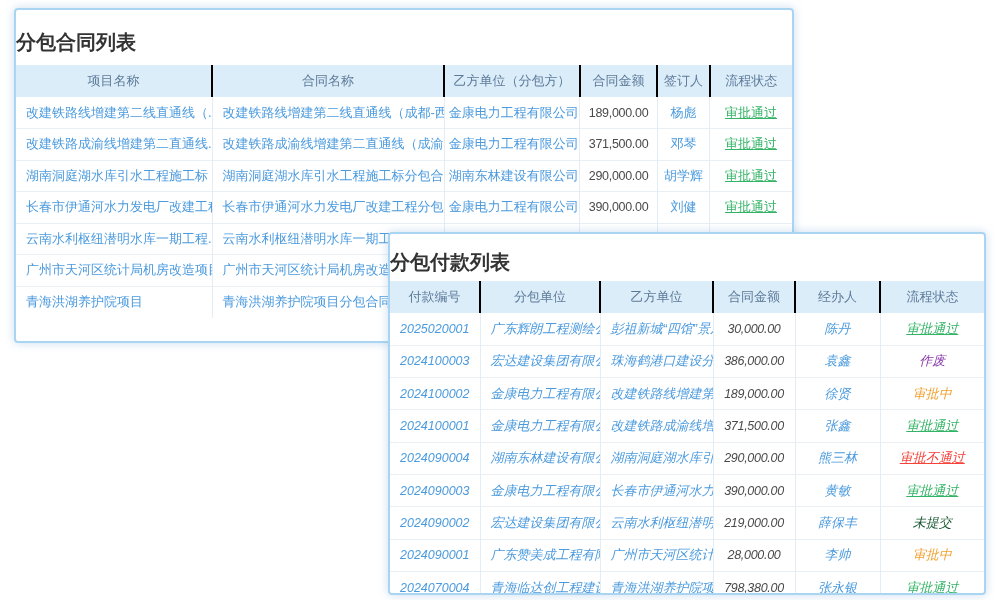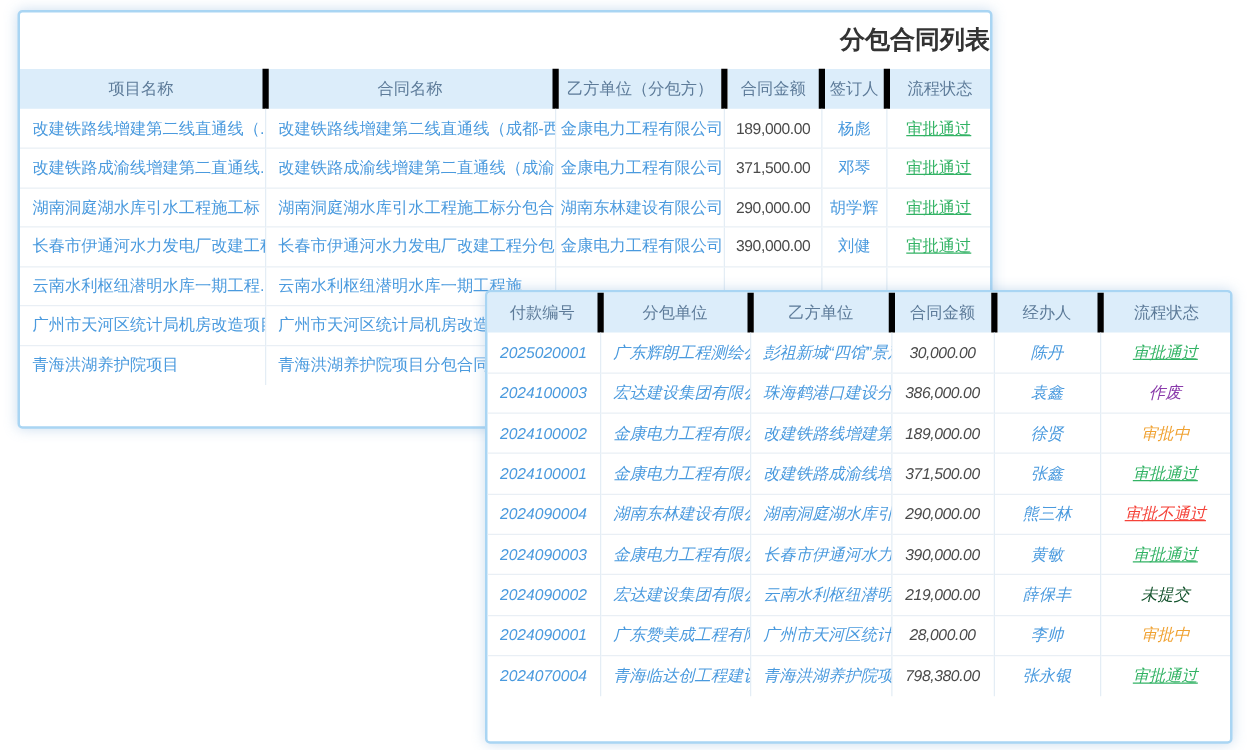--- a/index.html
+++ b/index.html
@@ -7,28 +7,28 @@
     width:1000px;height:600px;background:#ffffff;overflow:hidden;position:relative;
     font-family:"Liberation Sans","DejaVu Sans",sans-serif;
   }
   .panel{
     position:absolute;background:#ffffff;border:2px solid #a9d5f3;border-radius:4px;
     box-shadow:0 0 10px rgba(140,180,220,.45);box-sizing:border-box;overflow:hidden;
   }
   #contract-panel{left:14px;top:8px;width:780px;height:335px;z-index:1;}
   #payment-panel{left:388px;top:232px;width:598px;height:363px;z-index:2;}
   .panel-title{
-    text-align:right;font-weight:bold;color:#333;font-size:20px;
+    text-align:left;font-weight:bold;color:#333;font-size:20px;margin-top:10px;
   }
   #contract-panel .panel-title{line-height:45px;height:45px;}
   #payment-panel .panel-title{line-height:37px;height:37px;}
   table{border-collapse:collapse;table-layout:fixed;width:100%;}
   th{
     background:#dcedfa;color:#5d7b99;font-weight:normal;font-size:13px;height:32px;
-    border-right:5px solid #000000;white-space:nowrap;overflow:hidden;padding:0 4px;box-sizing:border-box;
+    border-right:2px solid #000000;white-space:nowrap;overflow:hidden;padding:0 4px;box-sizing:border-box;
   }
   th:last-child{border-right:none;}
   td{
     font-size:13px;color:#4a4a4a;border-right:1px solid #e4edf5;border-top:1px solid #e9eff5;
     white-space:nowrap;overflow:hidden;padding:0 4px;box-sizing:border-box;text-align:center;
   }
   td:last-child{border-right:none;}
   tbody tr:first-child td{border-top:none;}
   #contract-panel td{height:31.5px;}
   #payment-panel td{height:32.3px;font-style:italic;}
@@ -121,20 +121,21 @@
           <td class="t-link"></td>
           <td class="t-amount"></td>
           <td class="t-link"></td>
           <td class=""></td>
         </tr>
       </tbody>
   </table>
 </div>
 
 <div class="panel" id="payment-panel">
+  <div class="panel-title">分包付款列表</div>
   <table>
     <colgroup>
       <col style="width:90px">
         <col style="width:120px">
         <col style="width:113px">
       <col style="width:82px">
         <col style="width:85px">
         <col style="width:104px">
     </colgroup>
     <thead>

